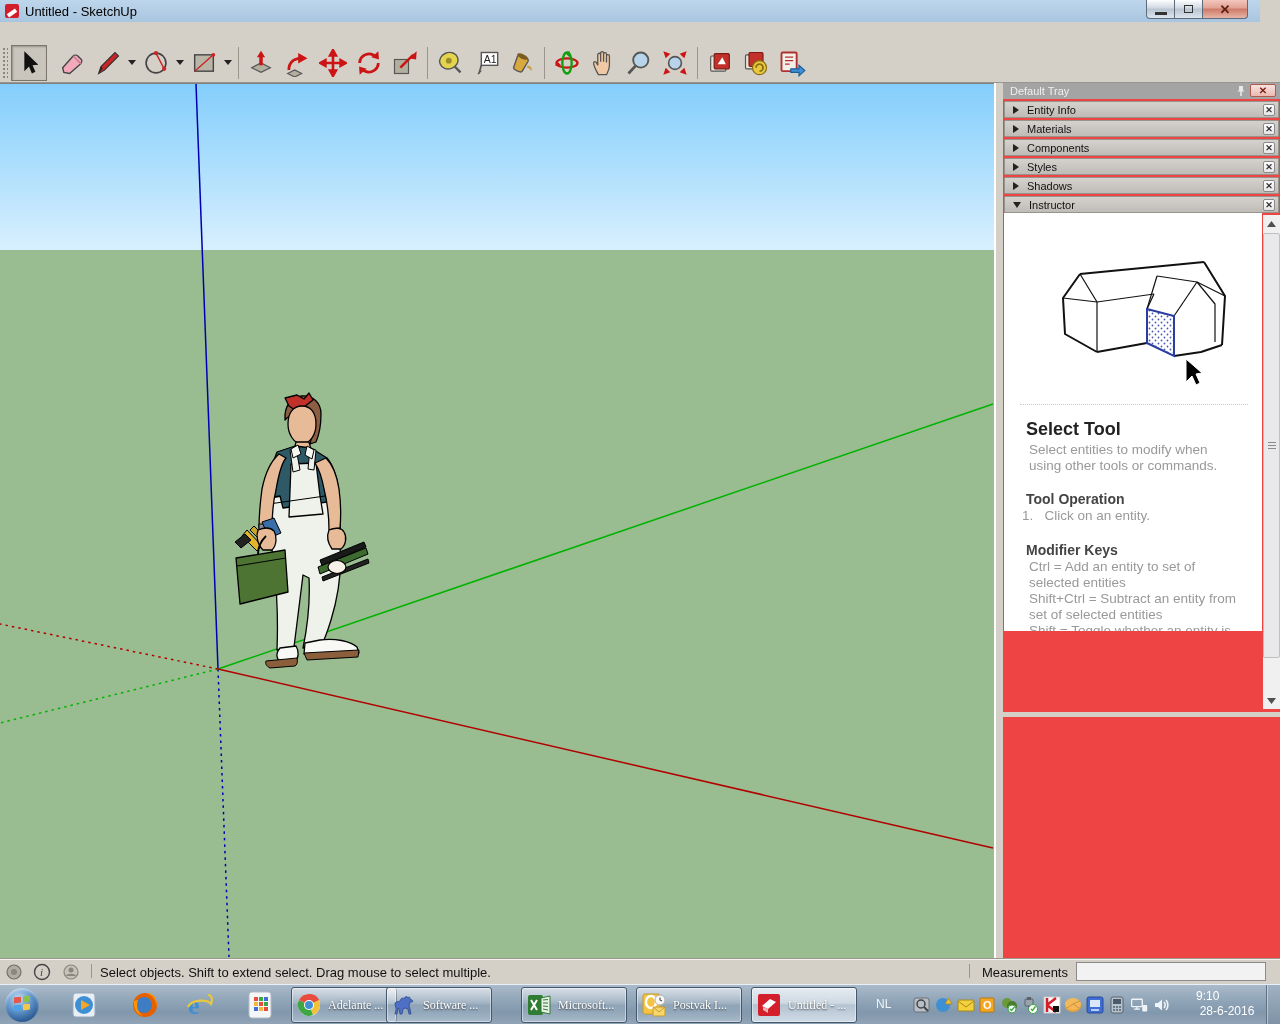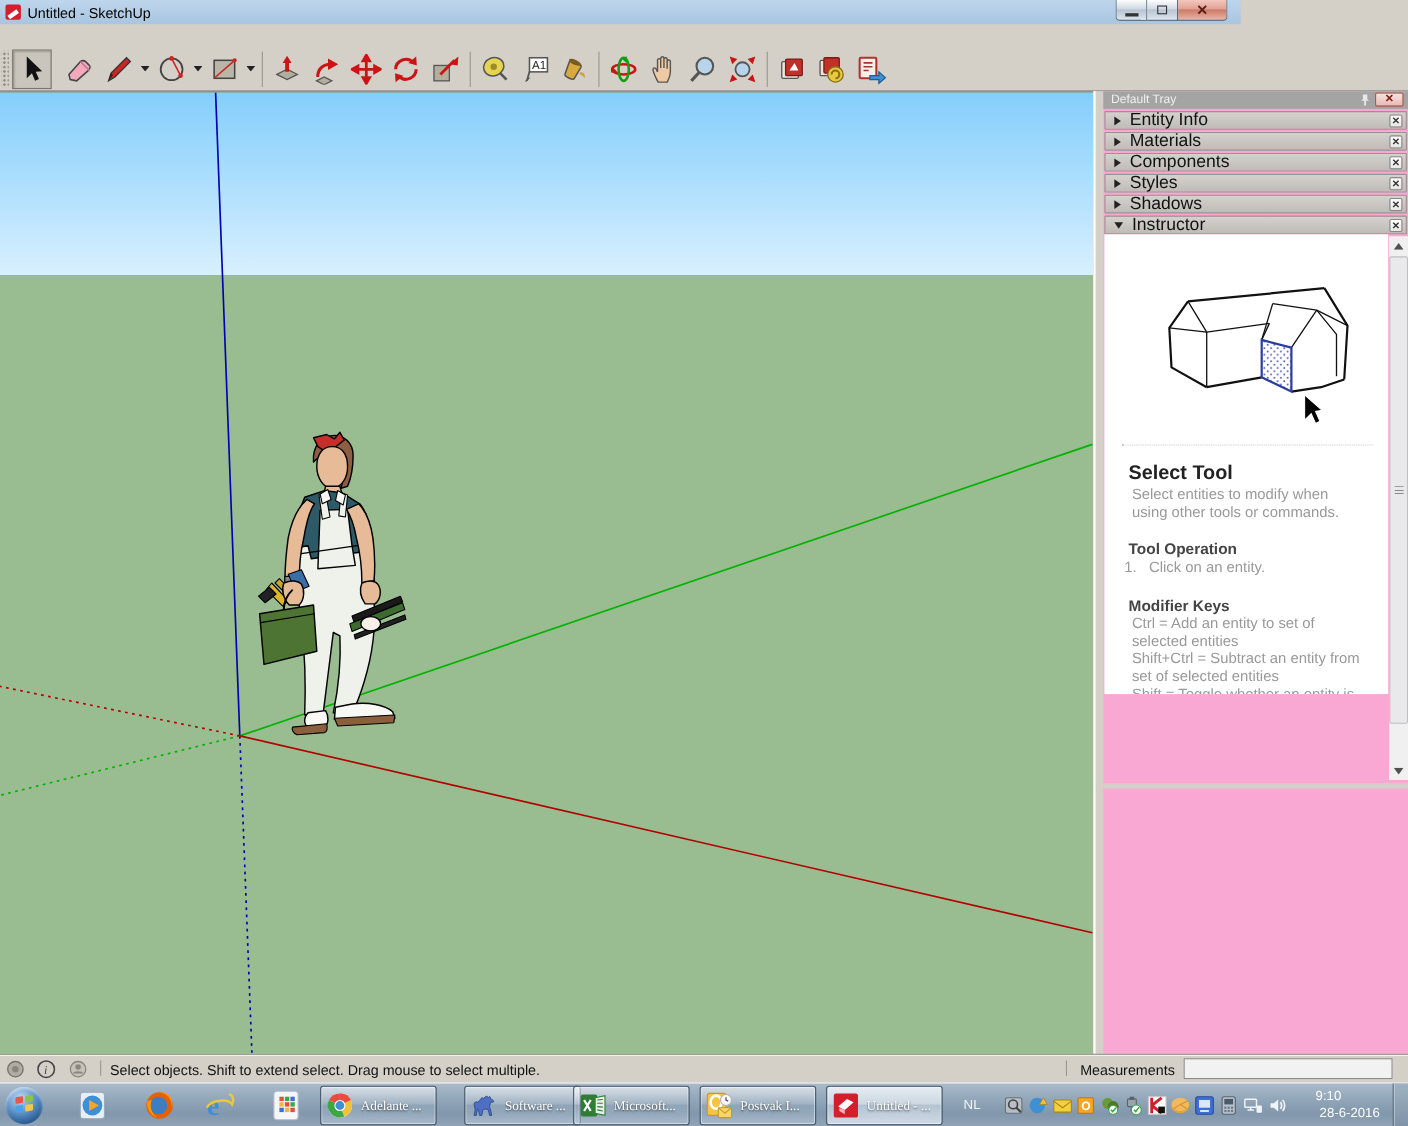--- a/index.html
+++ b/index.html
@@ -1,21 +1,21 @@
 <!DOCTYPE html>
 <html><head>
 <meta charset="utf-8">
 <style>
   * { margin:0; padding:0; box-sizing:border-box; }
   html,body { width:1280px; height:1024px; overflow:hidden; font-family:"Liberation Sans",sans-serif; }
   .abs { position:absolute; }
   #app { position:relative; width:1280px; height:1024px; background:#d4d0c8; }
 
   
-  #titlebar { left:0; top:0; width:1128px; height:22px; background:linear-gradient(#bdd6ec,#a9c5df); display:flex; align-items:center; }
+  #titlebar { left:0; top:0; width:1260px; height:22px; background:linear-gradient(#bdd6ec,#a9c5df); display:flex; align-items:center; }
   #app-icon { width:14px; height:14px; margin:0 6px 0 5px; background:#d31f2c; border-radius:2px; position:relative; }
   #app-icon:after { content:""; position:absolute; left:2px; top:7px; width:10px; height:4px; background:#fff; transform:rotate(-35deg); }
   #title-text { font-size:13px; color:#000; }
   #caption-buttons { position:absolute; right:12px; top:0; display:flex; }
   .capbtn { height:19px; border:1px solid #5d6b7a; border-top:none; background:linear-gradient(#fdfeff,#cfd8e2 45%,#b8c4d2 50%,#dde5ee); display:flex; align-items:center; justify-content:center; }
   #btn-min { width:29px; border-radius:0 0 0 4px; }
   #btn-restore { width:28px; border-left:none; }
   #btn-close { width:45px; border-left:none; border-radius:0 0 4px 0; background:linear-gradient(#f4c6bd,#e0a295 45%,#cd7a66 50%,#e8b5a8); }
   .glyph-min { width:12px; height:3px; background:#333; margin-top:8px; }
   .glyph-restore { width:9px; height:8px; border:1.5px solid #333; position:relative; background:transparent; }
@@ -33,29 +33,29 @@
   .tbtn svg { width:28px; height:28px; }
   .drop { width:12px; height:36px; display:flex; align-items:center; justify-content:center; }
   .drop svg { width:8px; height:5px; }
   .tsep { width:1px; height:32px; background:#9a968e; margin:0 4px; }
 
   
   #viewport { left:0; top:83px; width:994px; height:875px; background:#99bd90; border-top:1px solid #808080; }
   #vgap { left:994px; top:83px; width:9px; height:875px; background:#d4d0c8; border-left:2px solid #ffffff; }
 
   
-  #tray { left:1003px; top:83px; width:277px; height:875px; background:#f9a8d4;padding-left:29px; }
+  #tray { left:1003px; top:83px; width:277px; height:875px; background:#ef4444;padding-left:29px; }
   #tray-header { position:absolute; left:0; top:0; width:277px; height:16px; background:#a4a4a4; color:#efefef; font-size:11px; display:flex; align-items:center; padding-left:7px; }
   #tray-pin { position:absolute; right:34px; top:2px; width:10px; height:12px; }
   #tray-close { position:absolute; right:4px; top:1px; width:26px; height:13px; background:linear-gradient(#f7e3e0,#eab9b2); border:1px solid #b05a4e; border-radius:2px; color:#7c2013; font-size:10px; font-weight:bold; text-align:center; line-height:11px; }
   .section { position:absolute; left:1px; width:275px; height:17px; background:linear-gradient(#d5d2ce,#bfbcb8); border:1px solid #97938d; border-radius:1px; display:flex; align-items:center; }
   .sec-tri { width:0; height:0; margin-left:8px; }
   .tri-right { border-left:6px solid #222; border-top:4px solid transparent; border-bottom:4px solid transparent; }
   .tri-down { border-top:6px solid #222; border-left:4px solid transparent; border-right:4px solid transparent; }
-  .sec-label { font-size:16px; color:#111; margin-left:8px; }
+  .sec-label { font-size:11px; color:#111; margin-left:8px; }
   .sec-x { position:absolute; right:3px; top:2px; width:12px; height:12px; border:1px solid #8a8a8a; border-radius:2px; background:linear-gradient(#fefefe,#e6e6e6); color:#333; font-size:9px; font-weight:bold; line-height:10px; text-align:center; }
 
   #instructor-body { position:absolute; left:1px; top:130px; width:258px; height:418px; background:#ffffff; overflow:hidden; }
   #instr-divider { position:absolute; left:16px; top:191px; width:228px; border-top:1px dotted #c9c9c9; }
   #instr-title { position:absolute; left:22px; top:206px; font-size:18px; font-weight:bold; color:#222; }
   .instr-gray { color:#999999; font-size:13.5px; line-height:16px; }
   #instr-desc { position:absolute; left:25px; top:229px; width:200px; }
   #instr-op-title { position:absolute; left:22px; top:278px; font-size:14px; font-weight:bold; color:#444; }
   #instr-op-step { position:absolute; left:18px; top:295px; width:230px; white-space:pre-wrap; }
   #instr-mod-title { position:absolute; left:22px; top:329px; font-size:14px; font-weight:bold; color:#444; }
@@ -511,21 +511,21 @@
         <path d="M13,13 L13,2 A11,11 0 0 1 23,8 Z" fill="#e84c3d"></path>
         <path d="M13,2 A11,11 0 0 1 23,8 L13,13 Z" fill="#e84c3d"></path>
         <path d="M23,8 A11,11 0 0 1 17,23 L13,13 Z" fill="#f2c13c"></path>
         <path d="M17,23 A11,11 0 0 1 3,8 L13,13 Z" fill="#3fa645"></path>
         <path d="M3,8 A11,11 0 0 1 13,2 L13,13 Z" fill="#e84c3d"></path>
         <circle cx="13" cy="13" r="5" fill="#fff"></circle>
         <circle cx="13" cy="13" r="4" fill="#3f8fd4"></circle>
       </svg>
       <span class="blabel">Adelante ...</span>
     </div>
-    <div class="taskbtn" style="left:422px">
+    <div class="taskbtn" style="left:386px">
       <svg class="bicon" viewBox="0 0 26 26">
         <path d="M4,22 L5,17 L4,12 C4,10 6,9 7,10 L9,9 C10,6 12,5 13,7 C14,4 16,4 17,6 C18,4 19,5 19,7 L21,8 C22,9 22,10 21,10 L19,10 L18,14 L19,17 L20,22 L18,22 L17,17 L14,16 L12,17 L11,22 L9,22 L8,17 L7,16 L6,22 Z" fill="#4f6fc4" stroke="#2c4a8a" stroke-width="0.8"></path>
       </svg>
       <span class="blabel">Software ...</span>
     </div>
     <div class="taskbtn" style="left:521px">
       <svg class="bicon" viewBox="0 0 26 26">
         <rect x="2" y="3" width="15" height="20" rx="2" fill="#2f7d32"></rect>
         <path d="M5,8 L11,18 M11,8 L5,18" stroke="#fff" stroke-width="2"></path>
         <path d="M15,6 L24,4 L24,22 L15,20 Z" fill="#e8f0e8" stroke="#2f7d32"></path>

